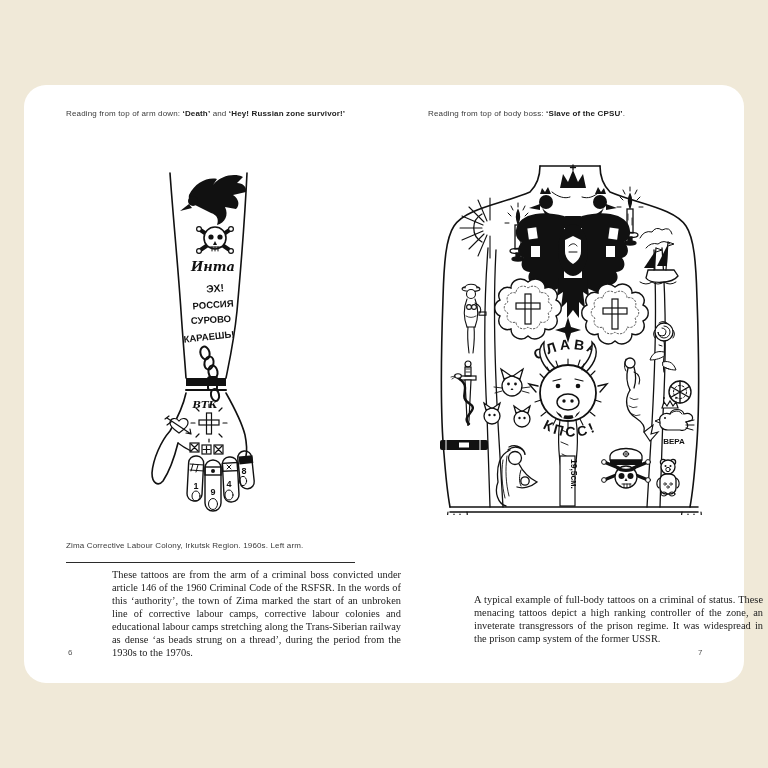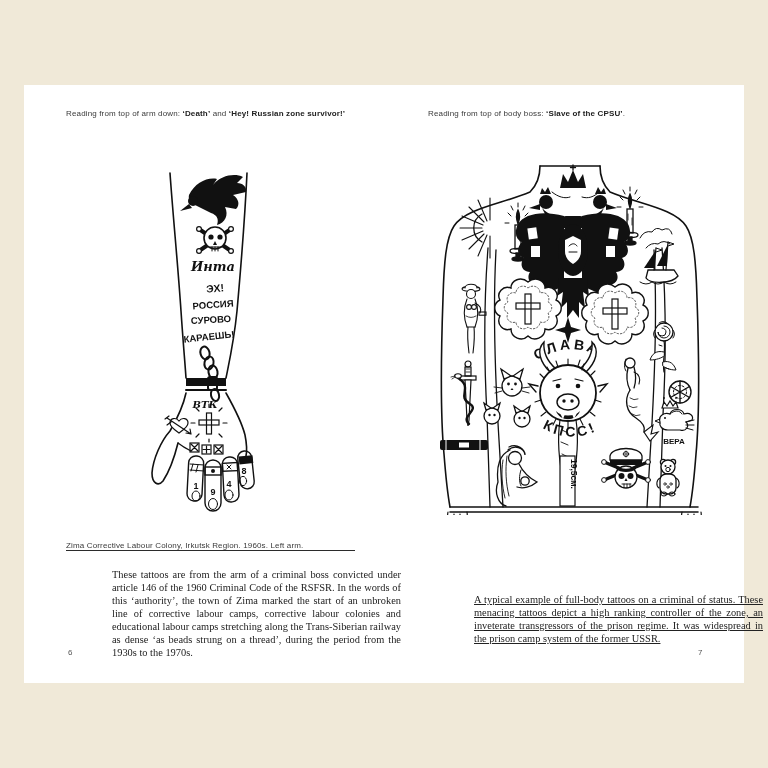--- a/index.html
+++ b/index.html
@@ -5,30 +5,31 @@
   html,body{margin:0;padding:0;}
   body{
     width:768px;height:768px;overflow:hidden;
     background:#f0e9d8;
     font-family:"Liberation Sans",sans-serif;
     color:#2e2e2e;
   }
   .spread{
     position:absolute;left:24px;top:85px;width:720px;height:598px;
     background:#ffffff;
+    border-radius:22px;
   }
   .abs{position:absolute;}
   .heading{
     font-size:8px;letter-spacing:.15px;color:#3a3a3a;line-height:10px;
     white-space:nowrap;
   }
   .heading b{color:#222;}
   .caption{
     font-size:8px;letter-spacing:.15px;color:#3a3a3a;
-    padding-bottom:0;border-bottom:1px solid #2b2b2b;
+    padding-bottom:12px;border-bottom:1px solid #2b2b2b;
     width:289px;white-space:nowrap;
   }
   .bodytext{
     font-family:"Liberation Serif",serif;
     font-size:10.4px;line-height:13px;color:#222;
     text-align:justify;width:289px;margin-left:46px;
   }
   .pagenum{font-size:8px;color:#555;}
   svg text{font-family:"Liberation Sans",sans-serif;fill:#111;}
   svg .cyr{font-weight:bold;}
@@ -383,16 +384,16 @@
         <path d="M10,24 C8,18 14,14 20,16 C22,10 32,10 34,16 C40,14 44,18 42,22 L36,24 C40,28 36,34 30,32 L18,32 C12,32 9,28 10,24 Z" fill="#fff"></path>
         <path d="M20,16 C24,12 30,12 32,16" stroke-width="1"></path>
         <path d="M36,24 l8,-2 M36,27 l8,0 M36,30 l7,2" stroke-width="1"></path>
         <circle cx="15" cy="20" r="1" fill="#111" stroke="none"></circle>
         <path d="M10,21 l-5,2 5,2" stroke-width="1"></path>
         <text class="cyr" x="24" y="46" font-size="8" text-anchor="middle" stroke="none">ВЕРА</text>
       </g>
     </g>
   </svg>
 
-  <div class="abs bodytext" style="left:404px;top:508px;text-decoration:underline;">A typical example of full-body tattoos on a criminal of status. These menacing tattoos depict a high ranking controller of the zone, an inveterate transgressors of the prison regime. It was widespread in the prison camp system of the former USSR.</div>
+  <div class="abs bodytext" style="left:404px;top:508px;">A typical example of full-body tattoos on a criminal of status. These menacing tattoos depict a high ranking controller of the zone, an inveterate transgressors of the prison regime. It was widespread in the prison camp system of the former USSR.</div>
   <div class="abs pagenum" style="left:674px;top:563px;">7</div>
 
 </div>
 
 </body></html>

